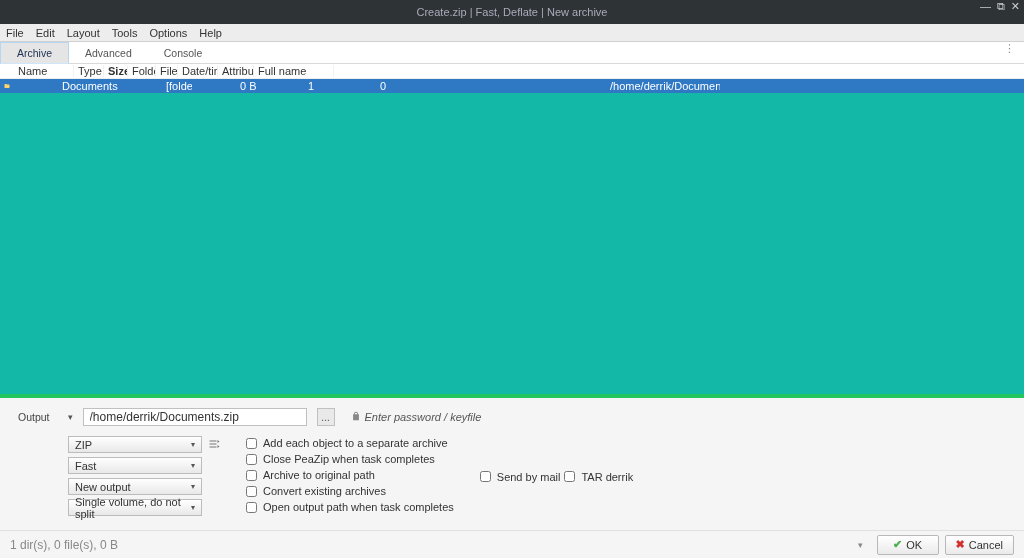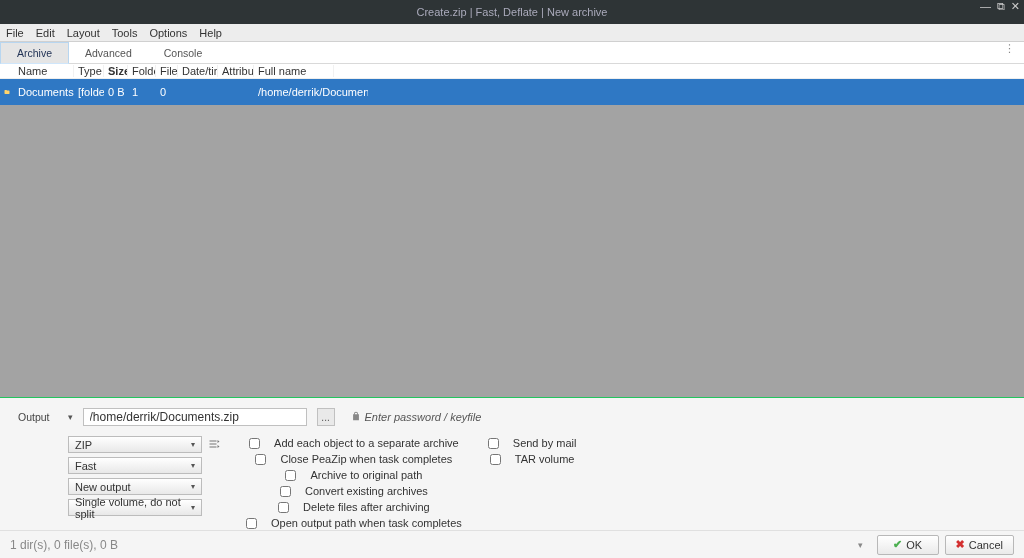--- a/index.html
+++ b/index.html
@@ -15,25 +15,25 @@
 .menubar { height:18px; background:#ededed; border-bottom:1px solid #d0d0d0; display:flex; align-items:center; padding:0 6px; gap:12px; font-size:10.5px; color:#333; }
 .menubar span { cursor:pointer; }
 
 
 .tabs { height:22px; background:#fff; border-bottom:1px solid #d9d9d9; display:flex; align-items:stretch; }
 .tab { padding:0 16px; display:flex; align-items:center; color:#555; cursor:pointer; font-size:10.5px; }
 .tab.active { background:#e5e5e5; color:#235; border:1px solid #b8d6f0; border-bottom:1px solid #cfe6fb; margin-bottom:-1px; }
 .tabs .kebab { margin-left:auto; padding:0 10px; color:#888; cursor:pointer; letter-spacing:-1px; }
 
 
-.table-area { background:#a3a3a3; height:334px; border-bottom:1px solid #22c55e; }
+.table-area { background:#14b8a6; height:334px; border-bottom:4px solid #22c55e; }
 .thead { display:flex; height:15px; align-items:center; color:#333; font-size:10px; background:#fff; border-bottom:1px solid #eee; padding-left:14px; }
 .thead div { border-right:1px solid #f1f1f1; padding:0 4px; white-space:nowrap; overflow:hidden; }
 .col-name{width:60px;} .col-type{width:30px;} .col-size{width:24px;font-weight:bold;} .col-folders{width:28px;} .col-files{width:22px;} .col-date{width:40px;} .col-attr{width:36px;} .col-full{flex:0 0 80px;}
-.trow { display:flex; height:26px; align-items:center; background:#2f78c4; color:#fff; font-size:10px; padding-left:0; }
+.trow { display:flex; height:14px; align-items:center; background:#2f78c4; color:#fff; font-size:10px; padding-left:0;gap:44px; }
 .trow .ficon{width:14px; display:flex; align-items:center; justify-content:center;}
 .trow .ficon svg{width:10px;height:10px;}
 .trow div{padding:0 4px; white-space:nowrap; overflow:hidden;}
 .trow .c-name{width:60px;} .trow .c-type{width:30px;} .trow .c-size{width:24px;} .trow .c-folders{width:28px;} .trow .c-files{width:22px;} .trow .c-date{width:40px;} .trow .c-attr{width:36px;} .trow .c-full{flex:1; text-align:right; padding-right:6px; max-width:114px;}
 
 
 .panel { padding:10px 18px 4px 18px; background:#f5f5f5; }
 .row { display:flex; align-items:center; gap:10px; margin-bottom:10px; }
 .lbl { width:40px; color:#444; font-size:10.5px; }
 .dropdown-caret { color:#555; font-size:9px; cursor:pointer; }
@@ -44,23 +44,23 @@
 
 .opts-grid { display:flex; gap:26px; padding-left:50px; }
 .selects { display:flex; flex-direction:column; gap:4px; }
 .sel-wrap { display:flex; align-items:center; gap:6px; }
 .sel { width:134px; height:17px; background:linear-gradient(#fff,#e8e8e8); border:1px solid #bcbcbc; display:flex; align-items:center; justify-content:space-between; padding:0 6px; font-size:10.5px; color:#333; cursor:pointer; }
 .sel .arr { font-size:8px; color:#555; }
 .adv-icon { color:#777; cursor:pointer; }
 .adv-icon svg{width:12px;height:12px;}
 
 .checks { display:flex; flex-direction:column; gap:4px; padding-top:1px; }
-.chk { display:flex; align-items:center; gap:14px; font-size:10.5px; color:#333;justify-content:center; }
+.chk { display:flex; align-items:center; gap:6px; font-size:10.5px; color:#333; }
 .chk input { width:11px; height:11px; accent-color:#999; }
-.checks2 { display:flex; flex-direction:column; gap:4px; padding-top:1px; }
+.checks2 { display:flex; flex-direction:row; gap:4px; padding-top:1px; }
 
 
 .footer { position:absolute; bottom:0; left:0; right:0; height:28px; background:#f5f5f5; border-top:1px solid #e0e0e0; display:flex; align-items:center; padding:0 10px; }
 .status { color:#888; font-size:12px; }
 .footer .spacer{flex:1;}
 .footer .caret{color:#888; font-size:9px; margin-right:8px; cursor:pointer;}
 .btn { height:20px; min-width:62px; padding:0 10px; border:1px solid #b8b8b8; background:linear-gradient(#fff,#eaeaea); display:flex; align-items:center; justify-content:center; gap:4px; font-size:10.5px; color:#333; cursor:pointer; margin-left:6px; border-radius:2px; }
 .btn .ok-ic{color:#4caf50; font-weight:bold;}
 .btn .x-ic{color:#d32f2f; font-weight:bold;}
 </style>
@@ -171,36 +171,32 @@
       <label class="chk">
           <input type="checkbox" style="">
           <span>Archive to original path</span>
         </label>
       <label class="chk">
           <input type="checkbox" style="">
           <span>Convert existing archives</span>
         </label>
       <label class="chk">
           <input type="checkbox" style="">
-          <span>Delete files after archiving</span>
-        </label>
-      <label class="chk">
-          <input type="checkbox" style="">
           <span>Open output path when task completes</span>
         </label>
     </div>
 
     <div class="checks2">
       <label class="chk">
           <input type="checkbox" style="">
           <span>Send by mail</span>
         </label>
       <label class="chk">
           <input type="checkbox" style="">
-          <span>TAR volume</span>
+          <span>TAR derrik</span>
         </label>
     </div>
   </div>
 </div>
 
 <div class="footer">
   <span class="status">1 dir(s), 0 file(s), 0 B</span>
   <div class="spacer"></div>
   <span class="caret">▾</span>
   <div class="btn">

